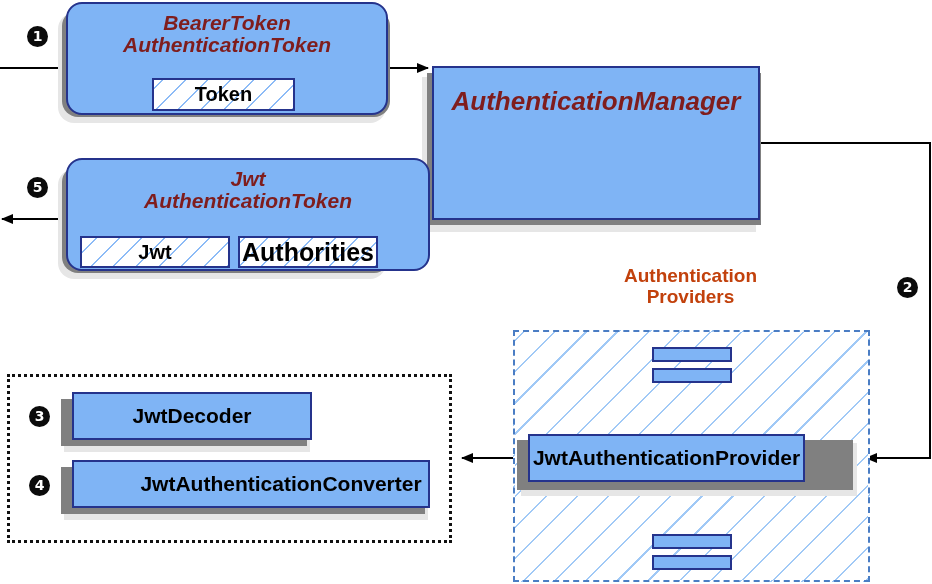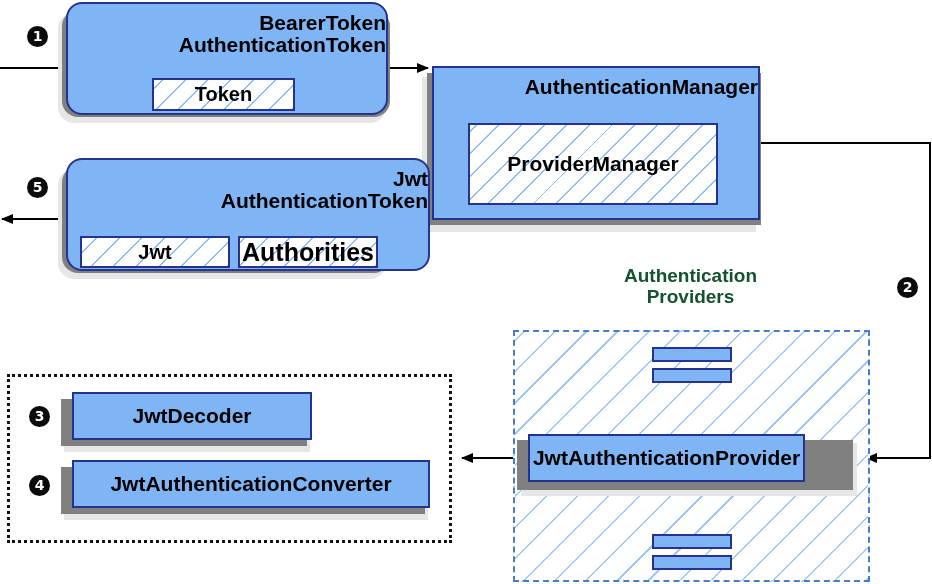--- a/index.html
+++ b/index.html
@@ -29,25 +29,26 @@
   .node {
     position: absolute;
     box-sizing: border-box;
     background: #7FB4F5;
     border: 2px solid #25338C;
     z-index: 5;
   }
   .node .title {
     position: absolute;
     left: 0; right: 0;
-    text-align: right;
-    font-weight: bold;
-    color: #000000;
+    text-align: center;
+    font-weight: bold;
+    color: #7f1d1d;
     line-height: 1.05;
     white-space: pre-line;
+    font-style: italic;
   }
   
   .shadow-dark, .shadow-light {
     position: absolute;
     z-index: 3;
   }
   .shadow-dark { background: #808080; }
   .shadow-light { background: #E6E6E6; }
 
   
@@ -131,21 +132,21 @@
     text-align: center;
     z-index: 20;
     font-family: "DejaVu Sans", sans-serif;
   }
 
   
   .caption {
     position: absolute;
     text-align: center;
     font-weight: bold;
-    color: #14532d;
+    color: #c2410c;
     line-height: 1.1;
     white-space: pre-line;
     z-index: 8;
   }
 </style>
 </head>
 <body>
 
 <div id="diagram">
 
@@ -203,28 +204,27 @@
 
   <div class="shadow-light" style="left:64px; top:402px; width:246px; height:50px;"></div>
   <div class="shadow-dark" style="left:61px; top:399px; width:246px; height:47px;"></div>
   <div class="node" style="left:72px; top:392px; width:240px; height:48px;">
     <div class="plain-label" style="font-size:21px;">JwtDecoder</div>
   </div>
 
   <div class="shadow-light" style="left:64px; top:470px; width:364px; height:50px;"></div>
   <div class="shadow-dark" style="left:61px; top:467px; width:364px; height:47px;"></div>
   <div class="node" style="left:72px; top:460px; width:358px; height:48px;">
-    <div class="plain-label" style="font-size:21px;">JwtAuthenticationConverter</div>
+    <div class="plain-label" style="font-size:21px;padding-left:30px;">JwtAuthenticationConverter</div>
   </div>
 
   <div class="shadow-light" style="left:422px; top:77px; width:334px; height:155px;"></div>
   <div class="shadow-dark" style="left:427px; top:73px; width:334px; height:152px;"></div>
   <div class="node" style="left:432px; top:66px; width:328px; height:154px;">
-    <div class="title" style="top:8px; font-size:21px;">AuthenticationManager</div>
-    <div class="subbox" style="left:34px; top:55px; width:250px; height:82px; font-size:21px;">ProviderManager</div>
+    <div class="title" style="top:20px; font-size:26px;">AuthenticationManager</div>
   </div>
 
   <div class="shadow-light rounded" style="left:58px; top:13px; width:328px; height:110px;"></div>
   <div class="shadow-dark rounded" style="left:62px; top:10px; width:328px; height:107px;"></div>
   <div class="node rounded" style="left:66px; top:2px; width:322px; height:113px;">
     <div class="title" style="top:8px; font-size:21px;">BearerToken
 AuthenticationToken</div>
     <div class="subbox" style="left:84px; top:74px; width:143px; height:33px; font-size:20px;">Token</div>
   </div>
 

